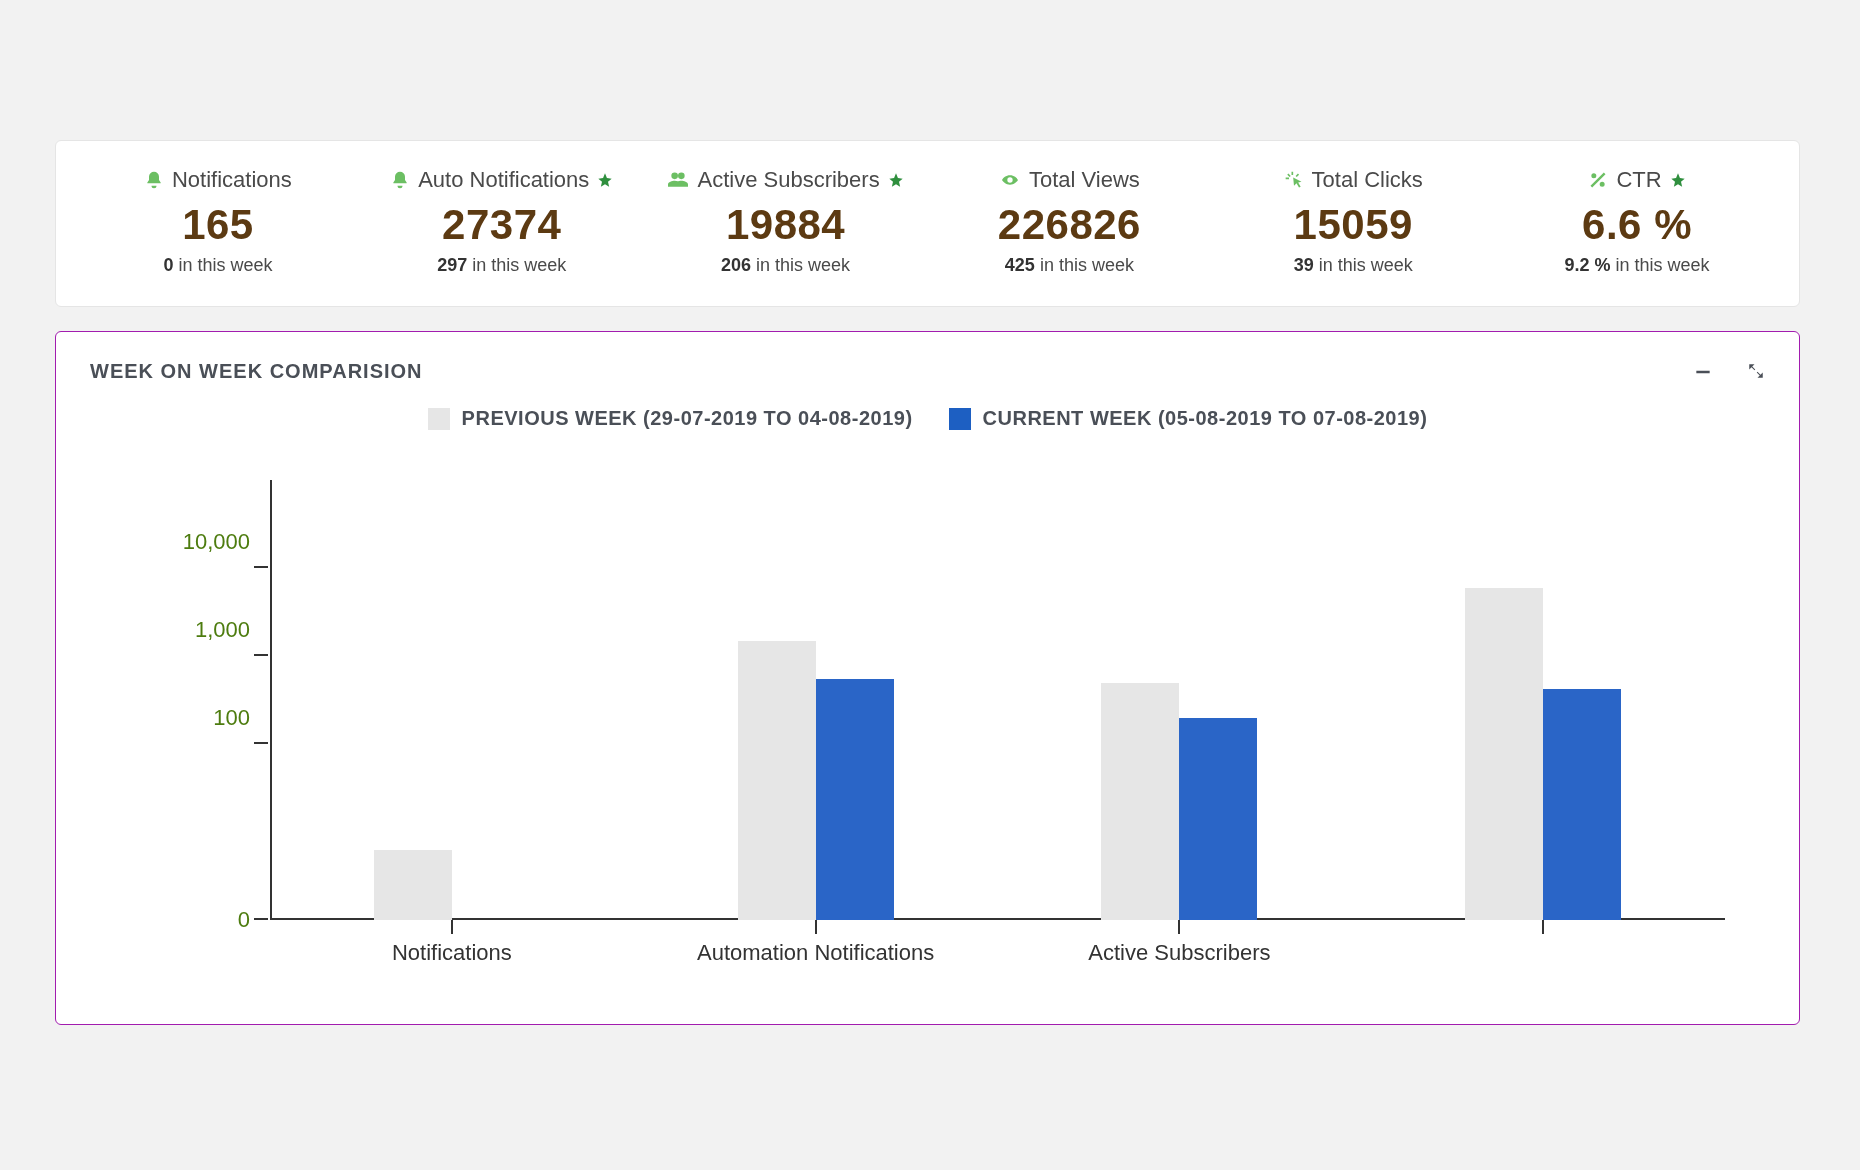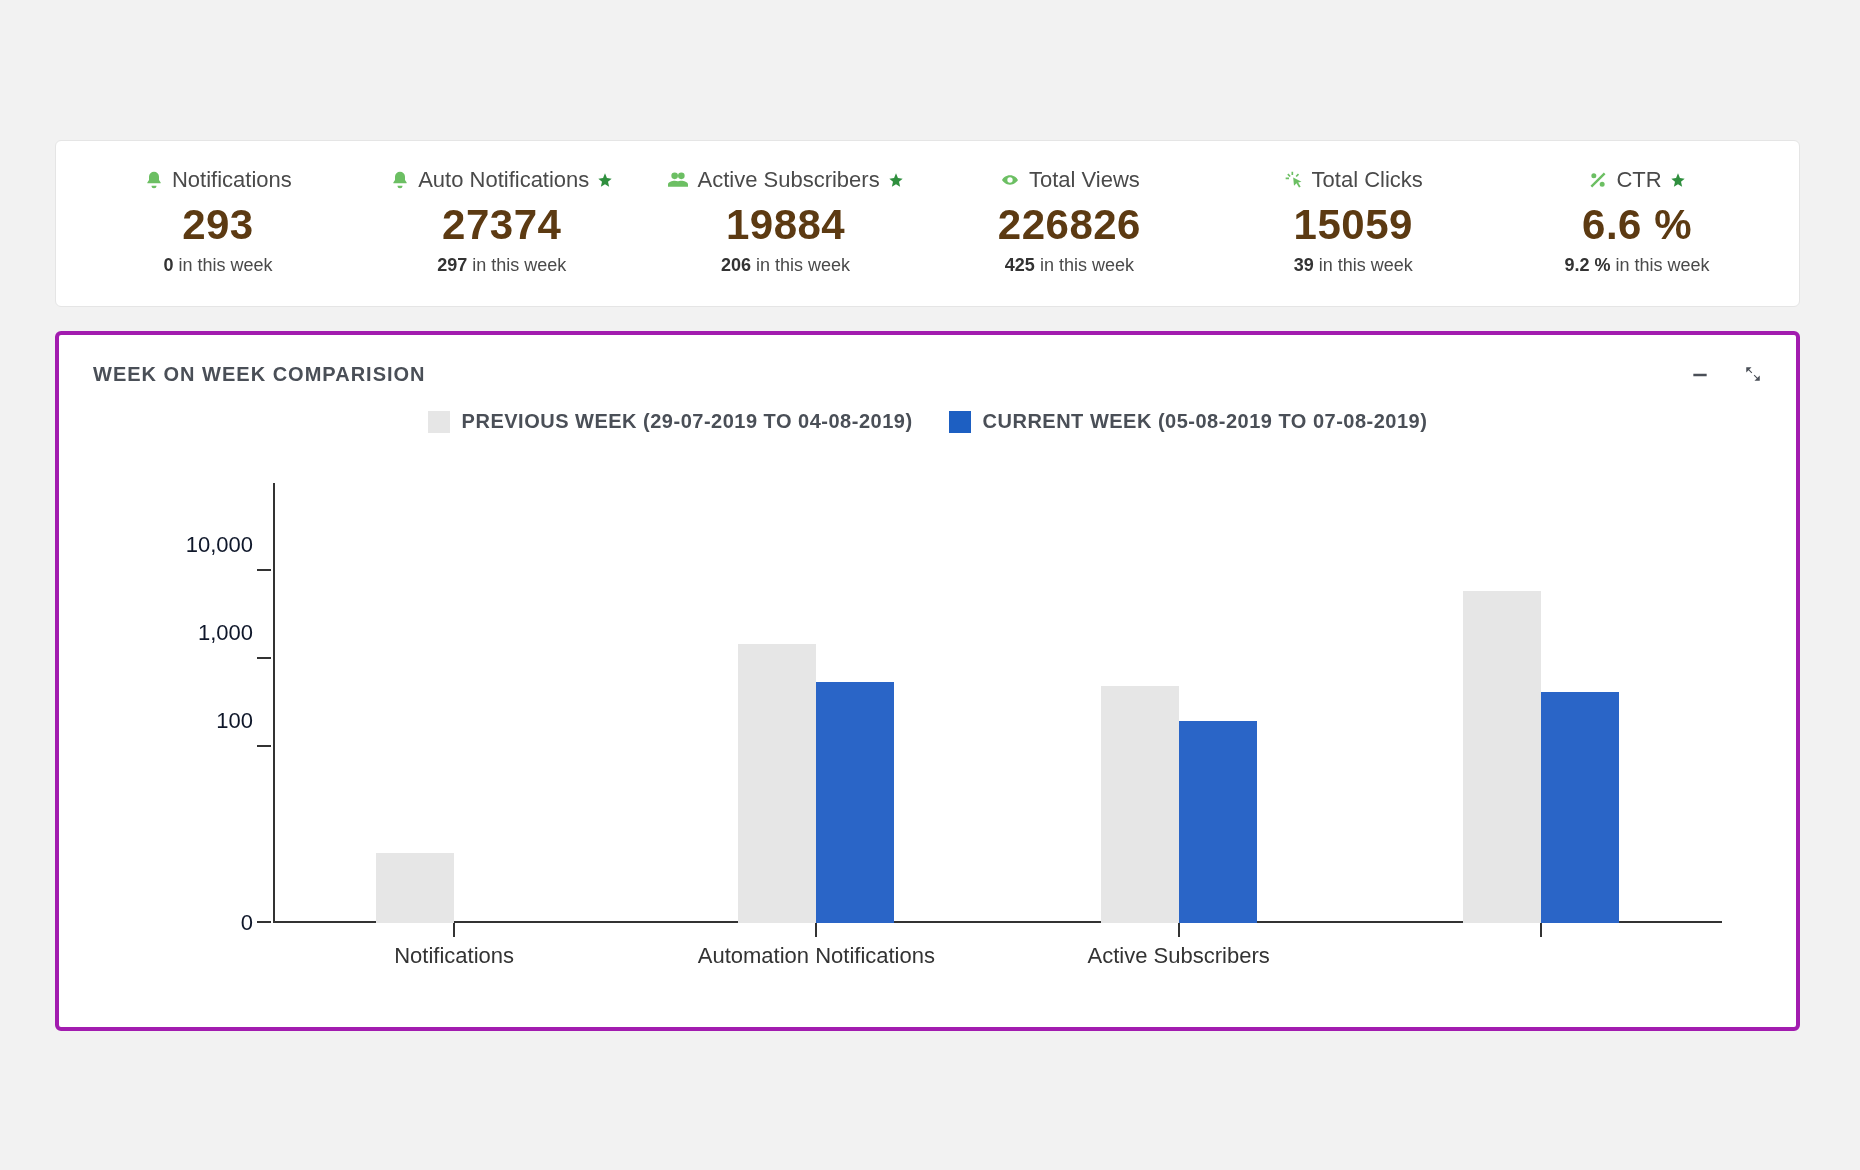--- a/index.html
+++ b/index.html
@@ -7,38 +7,38 @@
   
   .stats-card{background:#fff;border:1px solid #e5e5e5;border-radius:6px;padding:26px 20px 30px 20px;display:flex;justify-content:space-around;}
   .stat{text-align:center;flex:1;}
   .stat-title{display:flex;align-items:center;justify-content:center;gap:8px;font-size:22px;color:#4a4a4a;font-weight:500;}
   .stat-title .icon{color:#6cbf63;display:inline-flex;}
   .stat-title .star-icon{color:#2f8f3e;display:inline-flex;}
   .stat-value{font-size:42px;font-weight:800;color:#5c3a12;margin:8px 0 6px 0;letter-spacing:0.5px;font-family:"Segoe UI",Arial,sans-serif;}
   .stat-sub{font-size:18px;color:#4a4a4a;}
   .stat-sub .b{font-weight:700;color:#333;}
   
-  .chart-card{background:#fff;border:4px solid #a21caf;border-radius:6px;margin-top:24px;padding:28px 34px 44px 34px;position:relative;}
+  .chart-card{background:#fff;border:1px solid #a21caf;border-radius:6px;margin-top:24px;padding:28px 34px 44px 34px;position:relative;}
   .chart-header{display:flex;align-items:center;justify-content:space-between;}
   .chart-title{font-size:20px;letter-spacing:1px;font-weight:700;color:#4a4f57;}
   .card-controls{display:flex;gap:34px;color:#4a4f57;}
   .card-controls .ctrl{cursor:pointer;display:inline-flex;}
   .legend{display:flex;justify-content:center;gap:36px;margin-top:24px;font-size:20px;font-weight:700;color:#4a4f57;letter-spacing:0.5px;text-align:center;}
   .legend .item{display:flex;align-items:center;gap:12px;}
   .swatch{width:22px;height:22px;display:inline-block;}
   .swatch.prev{background:#e6e6e6;}
   .swatch.cur{background:#1d5fc2;}
   
   .chart-area{position:relative;height:410px;margin-top:80px;margin-left:180px;margin-right:40px;}
   .axis-line{position:absolute;left:0;right:0;bottom:0;height:2px;background:#333;}
   .y-axis-line{position:absolute;left:0;top:-30px;bottom:0;width:2px;background:#333;}
   .y-ticks{position:absolute;left:-16px;top:-30px;bottom:0;width:14px;}
   .y-tick{position:absolute;left:0;width:14px;height:2px;background:#333;}
   .y-labels{position:absolute;left:-130px;top:-30px;bottom:0;width:110px;}
-  .y-label{position:absolute;right:0;font-size:22px;color:#0f172a;transform:translateY(-50%);}
+  .y-label{position:absolute;right:0;font-size:22px;color:#4d7c0f;transform:translateY(-50%);}
   .groups{position:absolute;left:0;right:0;bottom:0;top:0;display:flex;}
   .group{flex:1;position:relative;}
   .bars{position:absolute;left:0;right:0;bottom:0;display:flex;justify-content:center;align-items:flex-end;gap:0;}
   .bar{width:78px;}
   .bar.prev{background:#e6e6e6;}
   .bar.cur{background:#2a65c7;}
   .x-label{position:absolute;left:0;right:0;bottom:-46px;text-align:center;font-size:22px;color:#333;}
   .x-ticks{position:absolute;left:0;right:0;bottom:-14px;height:14px;display:flex;}
   .x-tick-cell{flex:1;position:relative;}
   .x-tick{position:absolute;left:50%;top:0;width:2px;height:14px;background:#333;transform:translateX(-1px);}
@@ -52,21 +52,21 @@
 
     <div class="stat">
       <div class="stat-title">
         <span class="icon">
           <svg width="20" height="20" viewBox="0 0 24 24" fill="currentColor">
               <path d="M12 2a6 6 0 0 0-6 6v4l-2 3v1h16v-1l-2-3V8a6 6 0 0 0-6-6zm0 20a3 3 0 0 0 3-3H9a3 3 0 0 0 3 3z"></path>
             </svg>
         </span>
         <span>Notifications</span>
       </div>
-      <div class="stat-value">293</div>
+      <div class="stat-value">165</div>
       <div class="stat-sub">
         <span class="b">0</span>
         <span>in this week</span>
       </div>
     </div>
 
     <div class="stat">
       <div class="stat-title">
         <span class="icon">
           <svg width="20" height="20" viewBox="0 0 24 24" fill="currentColor">

